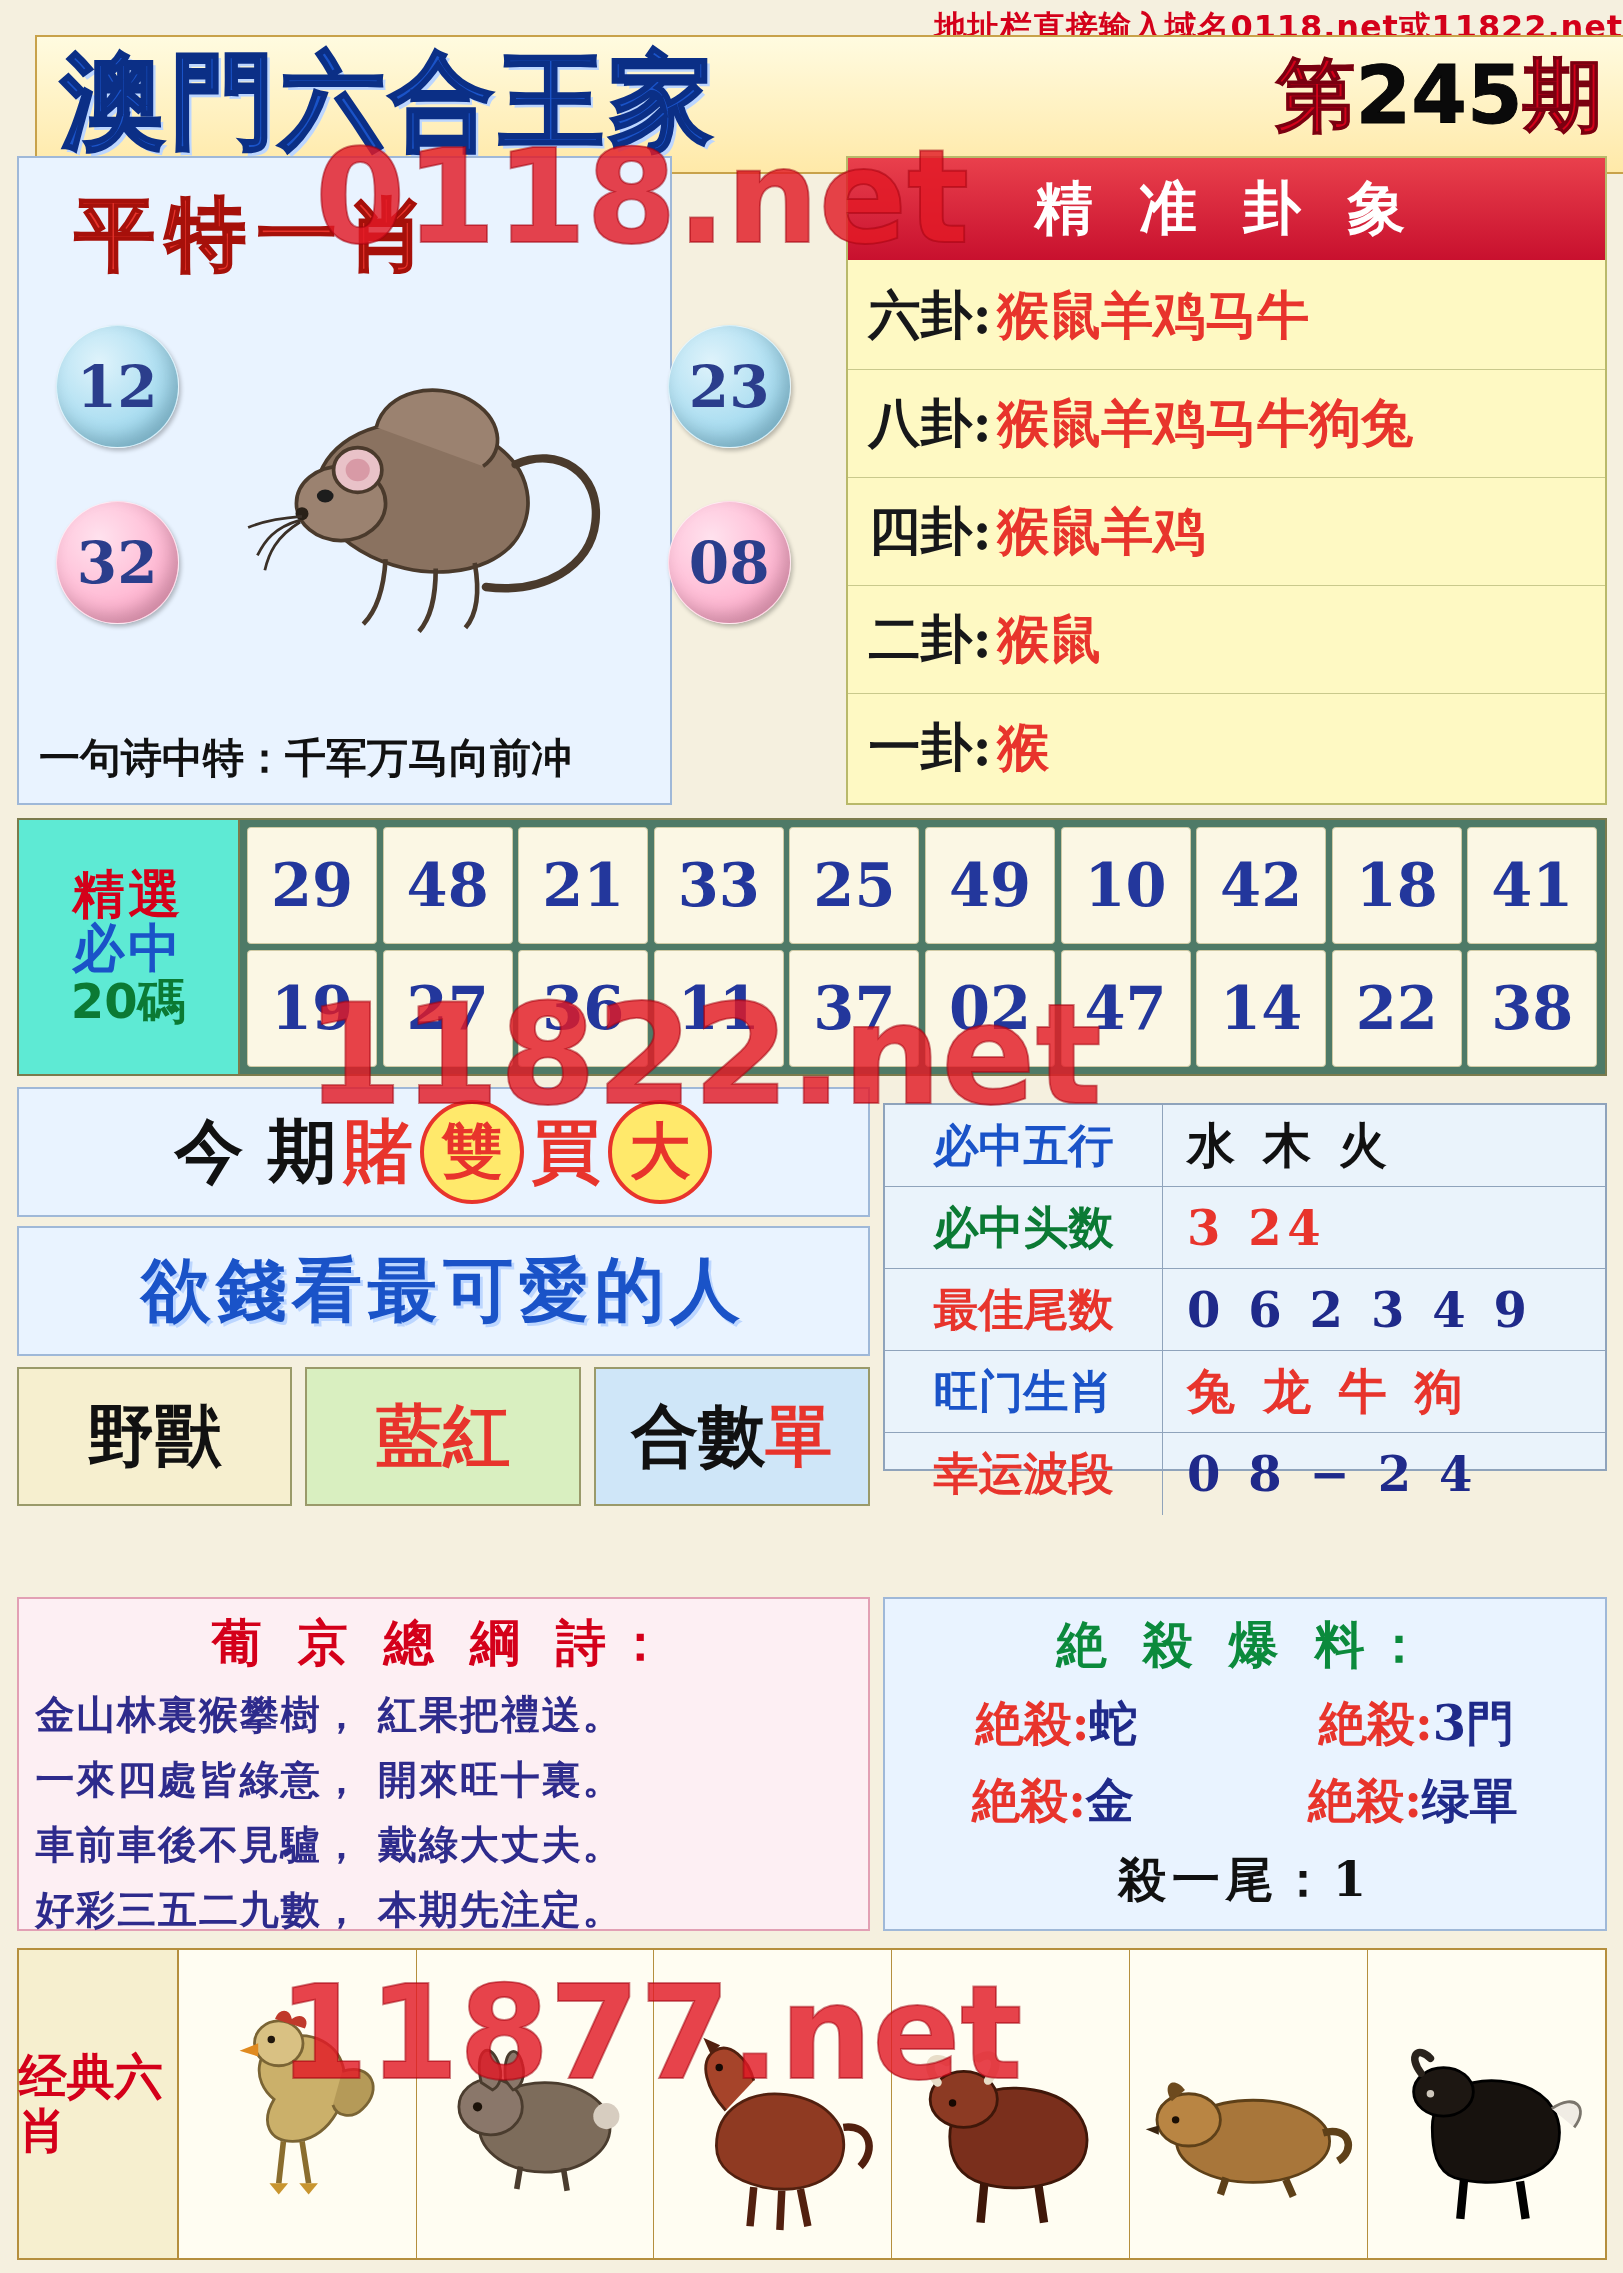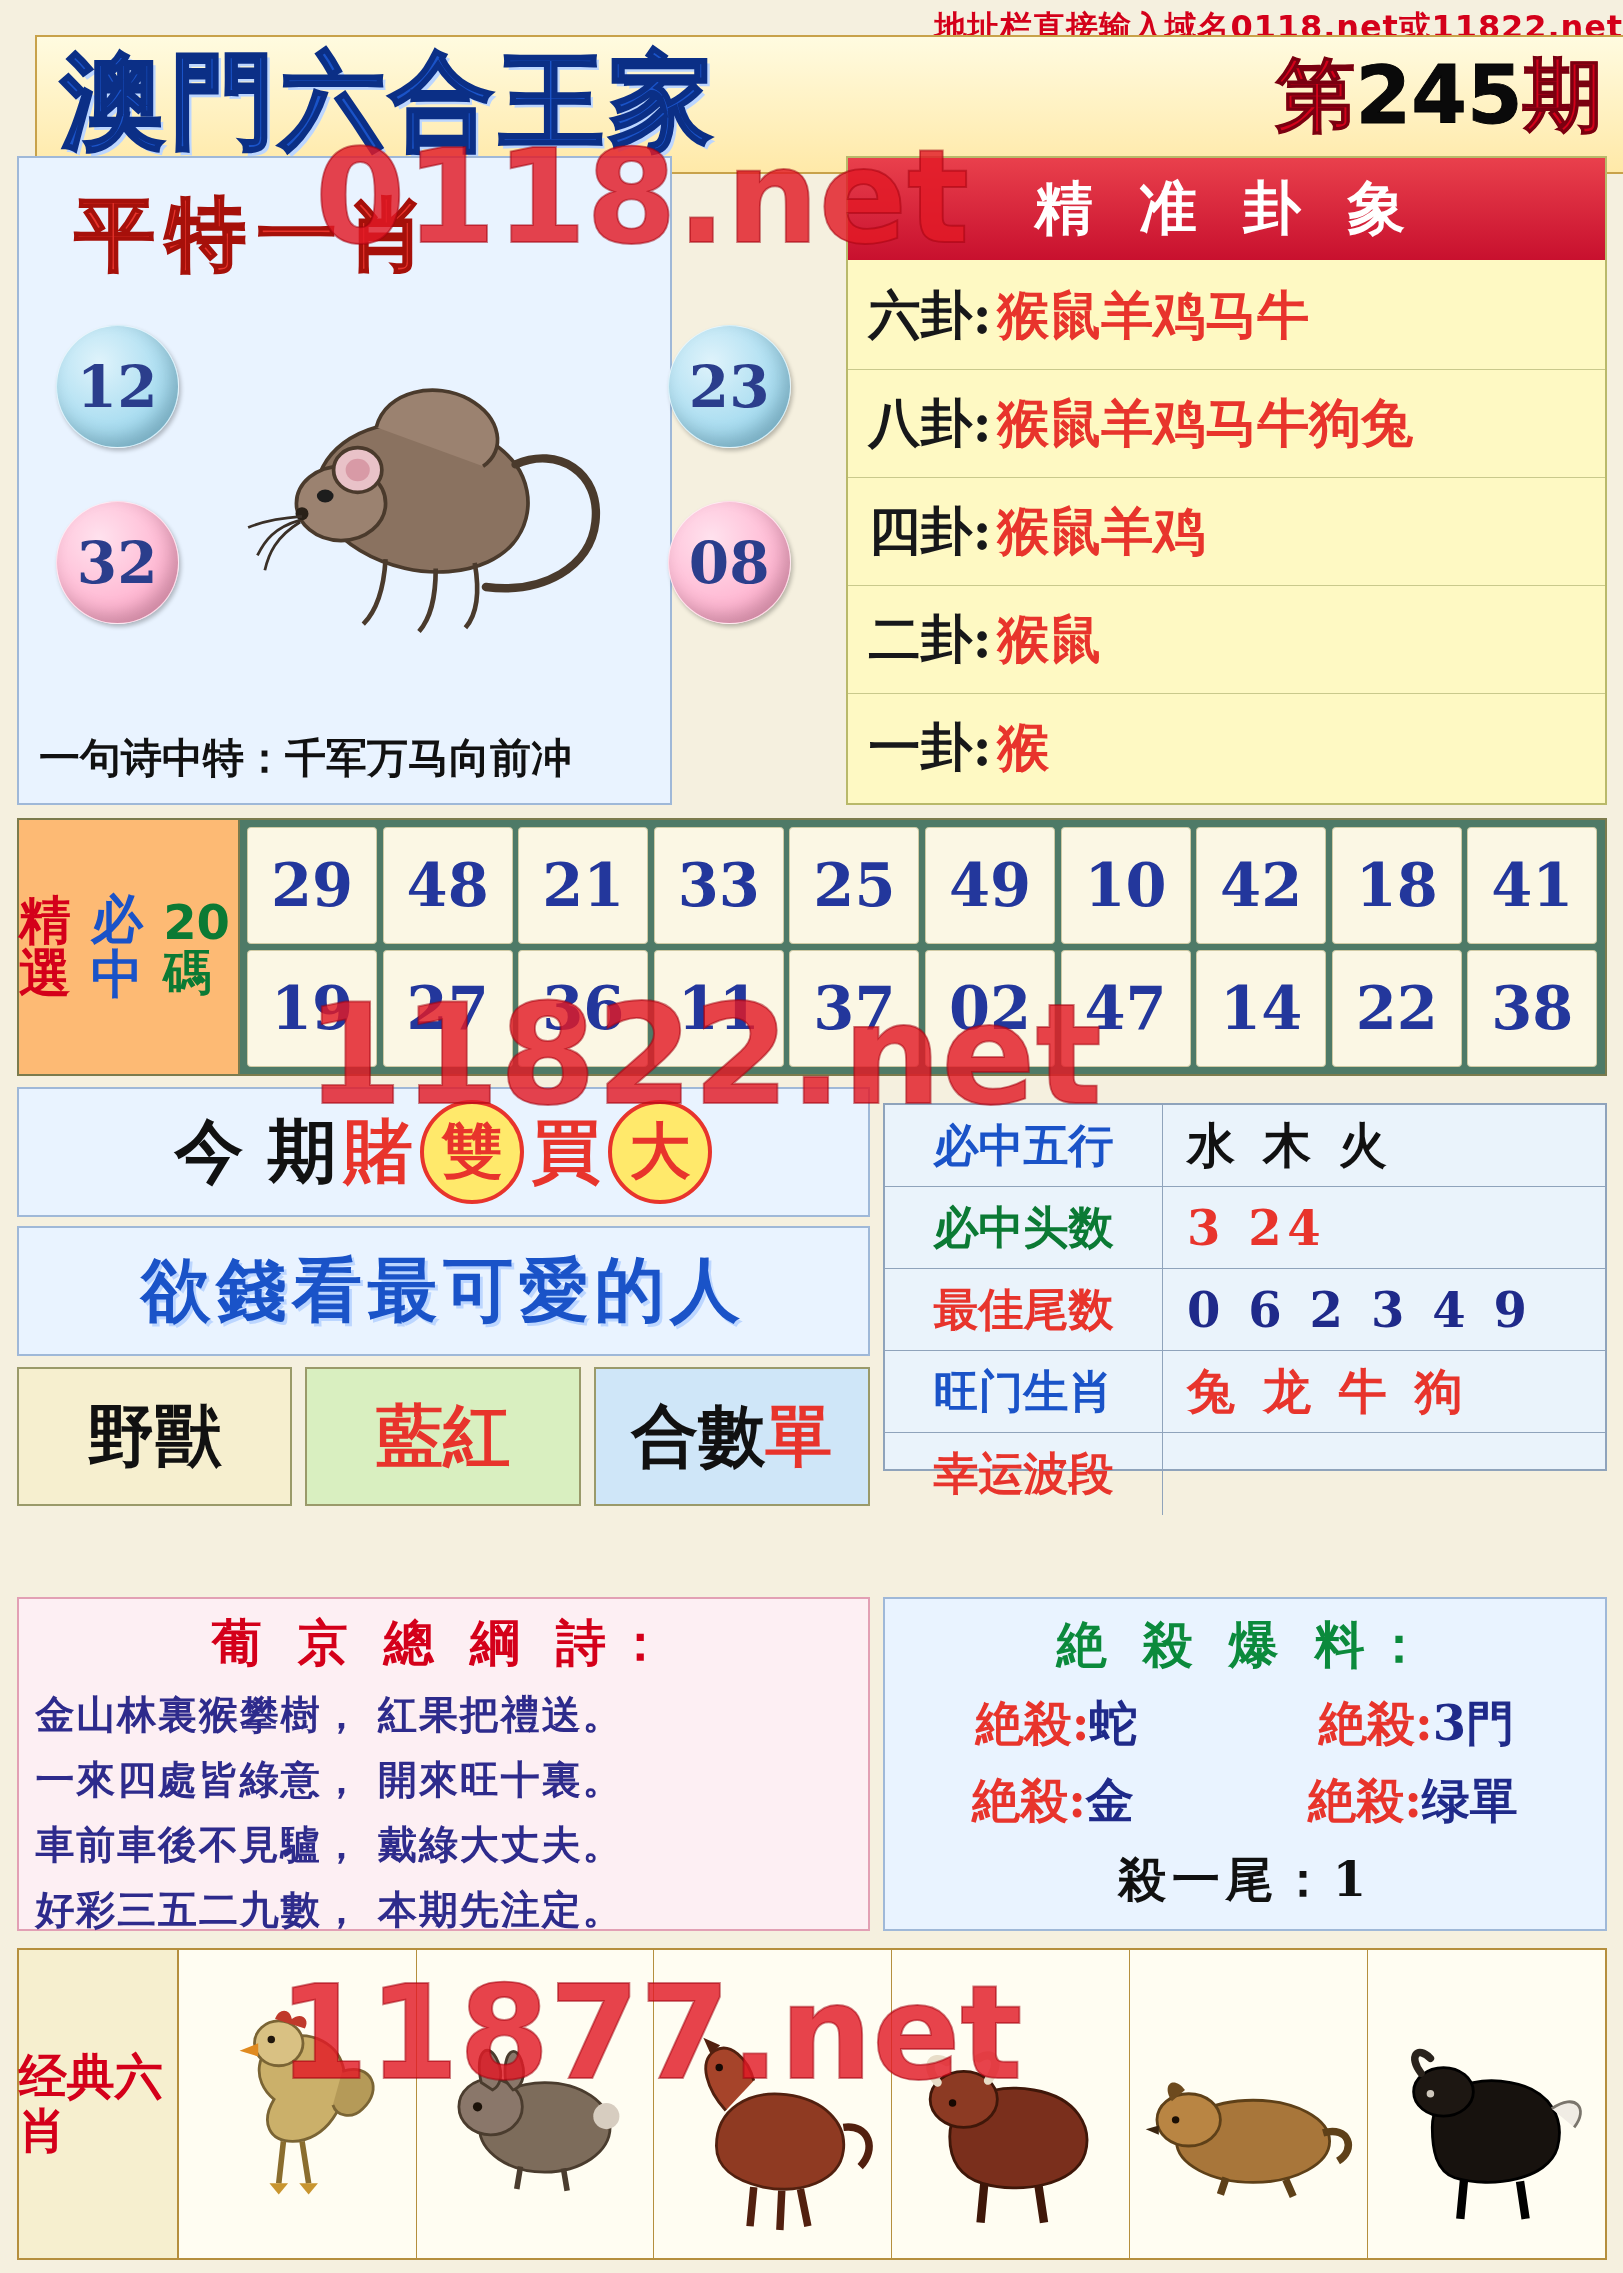--- a/index.html
+++ b/index.html
@@ -112,22 +112,22 @@
   .gua .row:last-child{border-bottom:none;}
   .gua .k{font-size:52px;color:#17181a;font-weight:bold;white-space:nowrap;}
   .gua .v{font-size:52px;color:#e8342c;font-weight:bold;margin-left:5.6px;white-space:nowrap;}
   
   .codes{
     position:absolute;left:16.7px;top:818px;width:1590px;height:258px;
     border:2.8px solid #7b7b4d;box-sizing:border-box;background:#4e7a67;
   }
   .codes .tag{
     position:absolute;left:0;top:0;width:221px;height:100%;
-    background:#fdba74;border-right:2.8px solid #7b7b4d;box-sizing:border-box;
-    display:flex;flex-direction:row;align-items:center;justify-content:center;
+    background:#5eead4;border-right:2.8px solid #7b7b4d;box-sizing:border-box;
+    display:flex;flex-direction:column;align-items:center;justify-content:center;
   }
   .codes .tag .t1{font-size:52px;font-weight:bold;color:#d4001a;letter-spacing:3.7px;line-height:1.02;}
   .codes .tag .t2{font-size:52px;font-weight:bold;color:#1a53c8;letter-spacing:3.7px;line-height:1.05;}
   .codes .tag .t3{font-size:48px;font-weight:bold;color:#0b7a34;line-height:1.05;}
   .codes .grid{
     position:absolute;left:221px;top:0;right:0;bottom:0;
     display:grid;grid-template-columns:repeat(10,1fr);grid-template-rows:1fr 1fr;
     gap:5.6px;padding:7.4px;box-sizing:border-box;
   }
   .codes .cell{
@@ -375,20 +375,21 @@
     <div class="r">
       <div class="c1" style="color:#e8342c">最佳尾数</div>
       <div class="c2" style="color:#1f2a8a">0 6 2 3 4 9</div>
     </div>
     <div class="r">
       <div class="c1" style="color:#1a53c8">旺门生肖</div>
       <div class="c2" style="color:#e8342c">兔 龙 牛 狗</div>
     </div>
     <div class="r">
       <div class="c1" style="color:#e8342c">幸运波段</div>
+      <div class="c2" style="color:#1f2a8a">0 8 − 2 4</div>
     </div>
   </div>
 
   <div class="poembox">
     <div class="ttl">葡 京 總 綱 詩：</div>
     <div class="ln">金山林裏猴攀樹， 紅果把禮送。</div>
     <div class="ln">一來四處皆綠意， 開來旺十裏。</div>
     <div class="ln">車前車後不見驢， 戴綠大丈夫。</div>
     <div class="ln">好彩三五二九數， 本期先注定。</div>
   </div>

